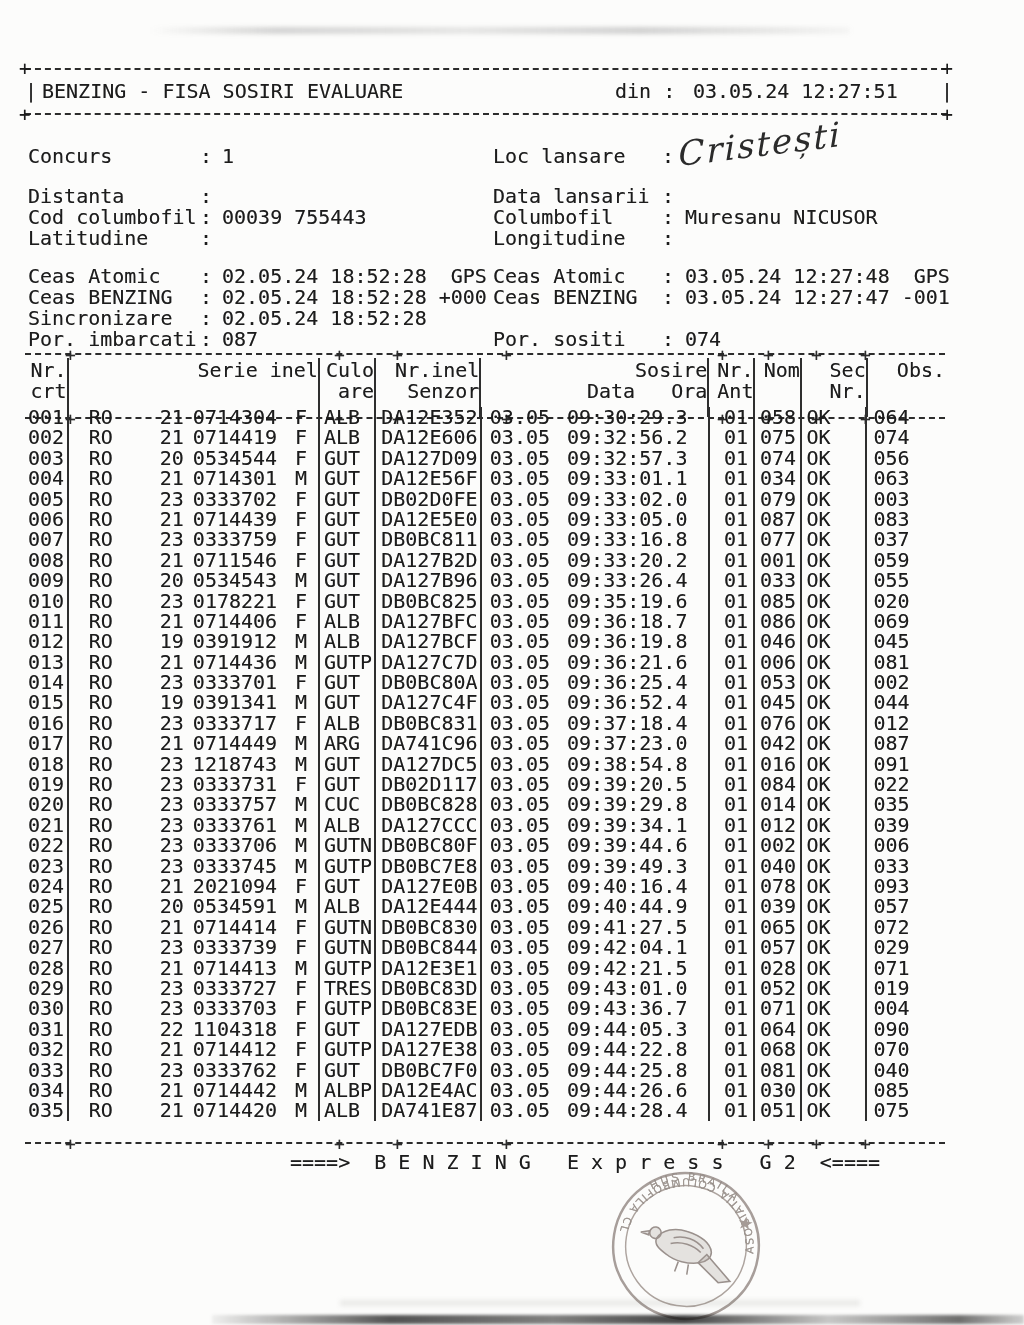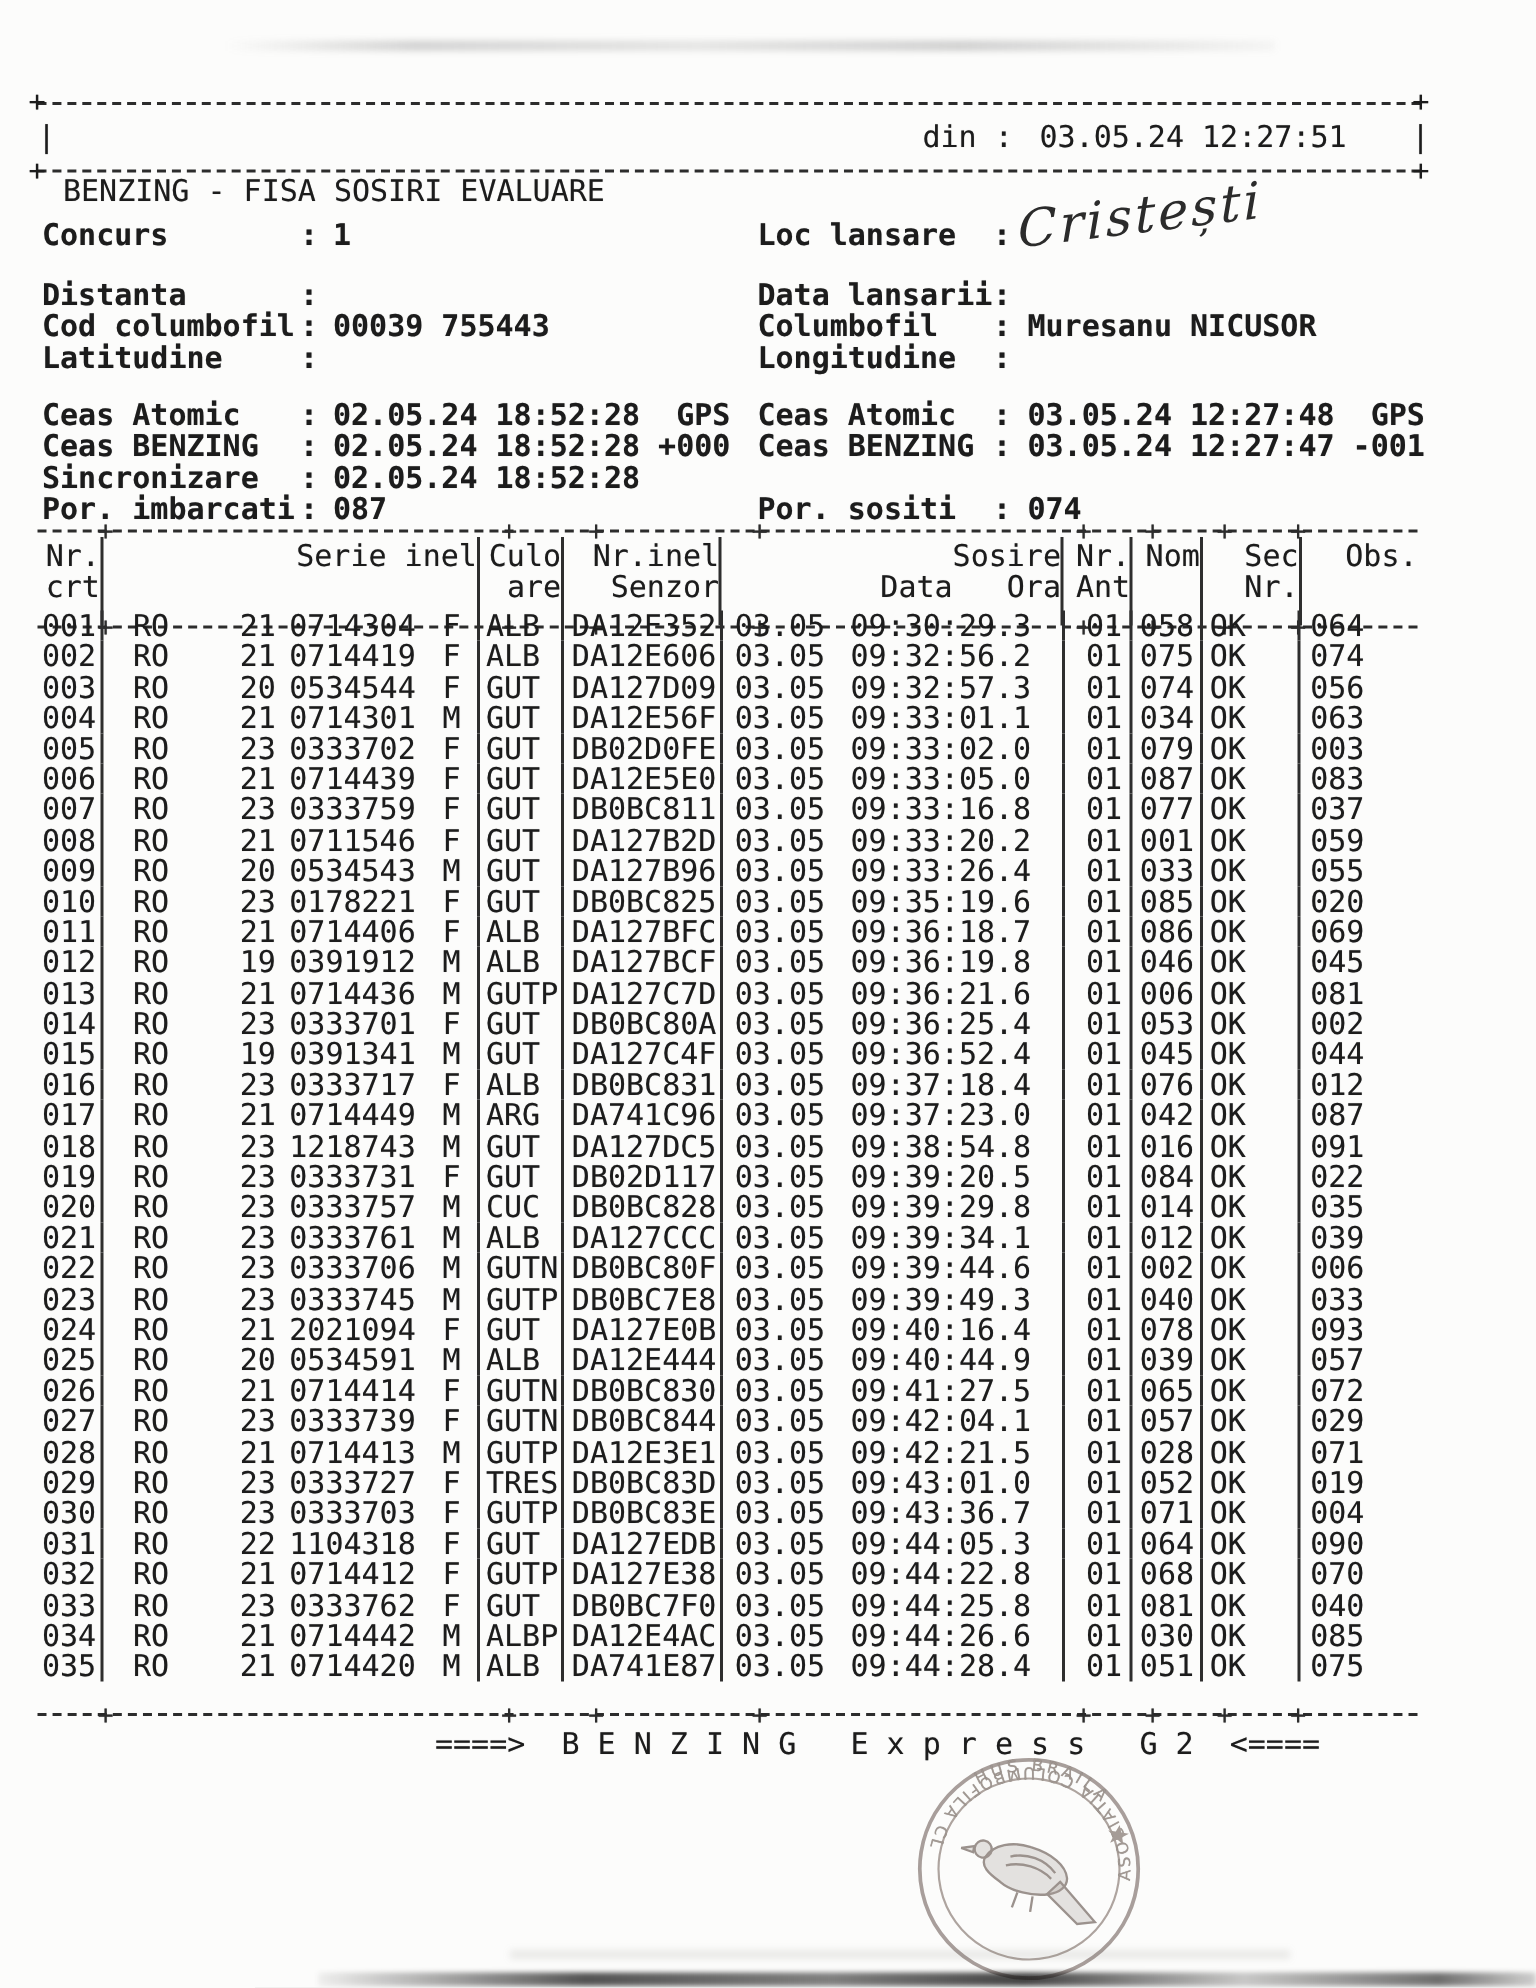--- a/index.html
+++ b/index.html
@@ -21,33 +21,33 @@
   #smudge-bottom{left:212px;top:1315px;width:812px;height:9px;
     background:linear-gradient(90deg,rgba(30,30,30,.06) 0%,rgba(18,18,18,.72) 22%,rgba(25,25,25,.55) 42%,rgba(15,15,15,.78) 58%,rgba(40,40,40,.25) 76%,rgba(15,15,15,.6) 92%,rgba(30,30,30,.2) 100%);
     filter:blur(1.6px);}
 
   
   #header-box{left:25px;top:68px;width:922px;height:43px;
     border-top:2px dashed #2c2c2c;border-bottom:2px dashed #2c2c2c;}
   #header-box .corner{position:absolute;font-size:19px;line-height:10px;}
   .c-tl{left:-6px;top:-7px;} .c-tr{right:-6px;top:-7px;}
   .c-bl{left:-6px;bottom:-6px;} .c-br{right:-6px;bottom:-6px;}
-  #report-title{left:17px;top:9px;margin-top:36px;}
+  #report-title{left:17px;top:9px;}
   #hb-pipe-l{left:0px;top:9px;} #hb-pipe-r{left:916px;top:9px;}
   #report-date-label{left:590px;top:9px;}
   #report-date-value{left:668px;top:9px;}
 
   
-  #info{left:0;top:146px;width:868px;font-weight:bold;}
+  #info{left:0;top:146px;width:868px;}
   .info-row{position:relative;height:21px;line-height:21px;}
   .info-row:nth-child(1){margin-bottom:19px;}
   .info-row:nth-child(5){margin-top:17px;}
   .info-row span{position:absolute;white-space:pre;}
   .l-lab{left:28px;} .l-sep{left:200px;} .l-val{left:222px;}
-  .r-lab{left:505px;} .r-sep{left:662px;} .r-val{left:685px;}
+  .r-lab{left:493px;} .r-sep{left:662px;} .r-val{left:685px;}
 
   #handwritten-location{left:678px;top:124px;
     font-family:"DejaVu Serif","Liberation Serif",serif;
     font-style:italic;font-size:34px;color:#2b2b2b;
     transform:rotate(-7deg) skewX(-6deg);letter-spacing:2px;
     text-shadow:none;}
 
   
   .sep{position:absolute;left:25px;width:920px;height:0;border-top:2px dashed #2c2c2c;}
   #sep1{top:353px;} #sep2{top:417px;} #sep3{top:1142px;}

